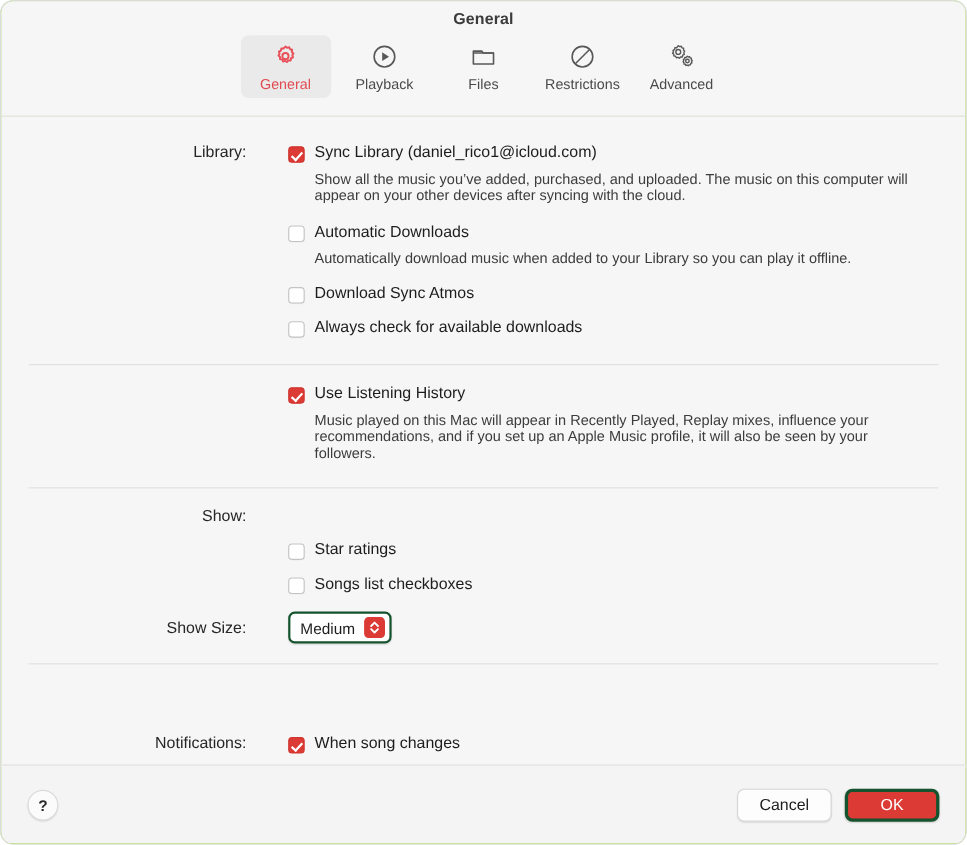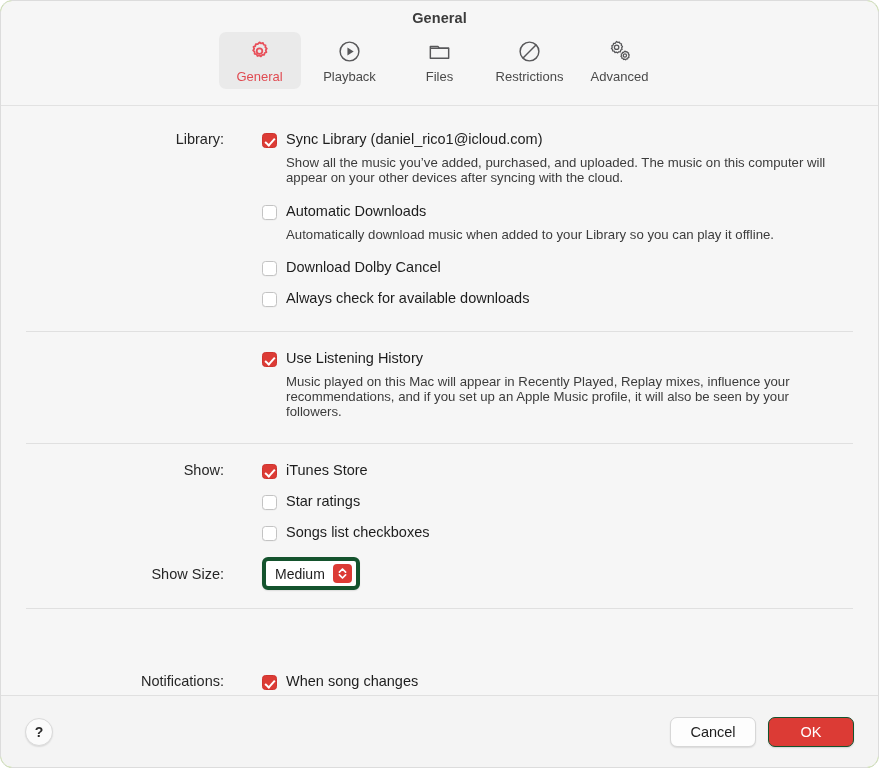--- a/index.html
+++ b/index.html
@@ -153,21 +153,21 @@
     line-height: 15px;
     margin: 7px 0 0 24px;
     max-width: 600px;
   }
 
   
   .popup {
     display: inline-flex;
     align-items: center;
     background: #ffffff;
-    border: 4px solid #14532d;
+    border: 2px solid #14532d;
     border-radius: 6px;
     height: 25px;
     padding: 0 4px 0 9px;
     box-shadow: 0 1px 1.5px rgba(0,0,0,0.10);
     gap: 8px;
     text-align: right;
   }
   .popup .popup-value {
     font-size: 14px;
     color: #1d1d1d;
@@ -227,21 +227,21 @@
     padding: 0 14px;
   }
   .btn-cancel {
     background: #fdfdfd;
     border: 1px solid #d7d7d7;
     color: #1d1d1d;
     box-shadow: 0 1px 1.5px rgba(0,0,0,0.10);
   }
   .btn-ok {
     background: #dc3b35;
-    border: 1px solid #14532d;
+    border: 3px solid #14532d;
     color: #ffffff;
     box-shadow: 0 1px 1.5px rgba(0,0,0,0.13);
     text-align: right;
   }
 </style>
 </head>
 <body>
 
 <div class="window">
 
@@ -327,21 +327,21 @@
         </div>
         <div class="desc">Automatically download music when added to your Library so you can play it offline.</div>
       </div>
     </div>
 
     <div class="row" style="padding-top:17px;">
       <div class="label-col"></div>
       <div class="field-col">
         <div class="cb-line">
           <span class="cb off"></span>
-          <span class="cb-label">Download Dolby Cancel</span>
+          <span class="cb-label">Download Sync Atmos</span>
         </div>
       </div>
     </div>
 
     <div class="row" style="padding-top:14px;">
       <div class="label-col"></div>
       <div class="field-col">
         <div class="cb-line">
           <span class="cb off"></span>
           <span class="cb-label">Always check for available downloads</span>
@@ -359,26 +359,20 @@
           <span class="cb-label">Use Listening History</span>
         </div>
         <div class="desc" style="max-width:622px;">Music played on this Mac will appear in Recently Played, Replay mixes, influence your recommendations, and if you set up an Apple Music profile, it will also be seen by your followers.</div>
       </div>
     </div>
 
     <div class="sep" style="margin-top:24px;"></div>
 
     <div class="row" style="padding-top:18px;">
       <div class="label-col">Show:</div>
-      <div class="field-col">
-        <div class="cb-line">
-          <span class="cb on"></span>
-          <span class="cb-label">iTunes Store</span>
-        </div>
-      </div>
     </div>
 
     <div class="row" style="padding-top:14px;">
       <div class="label-col"></div>
       <div class="field-col">
         <div class="cb-line">
           <span class="cb off"></span>
           <span class="cb-label">Star ratings</span>
         </div>
       </div>

